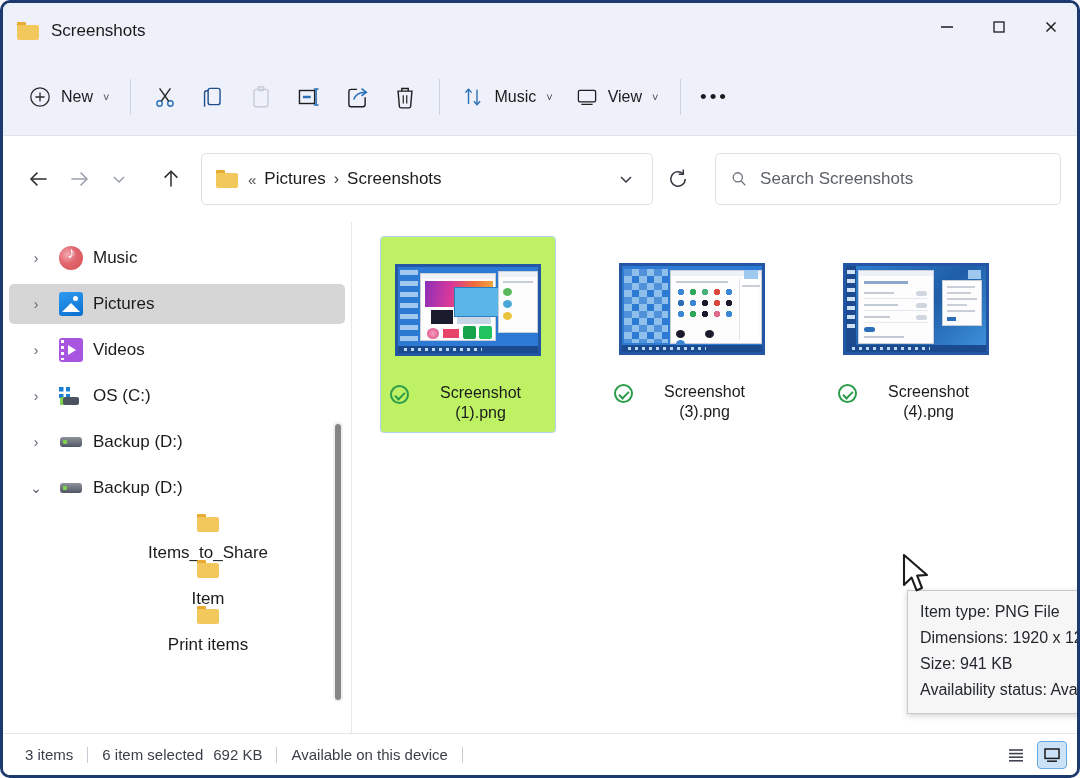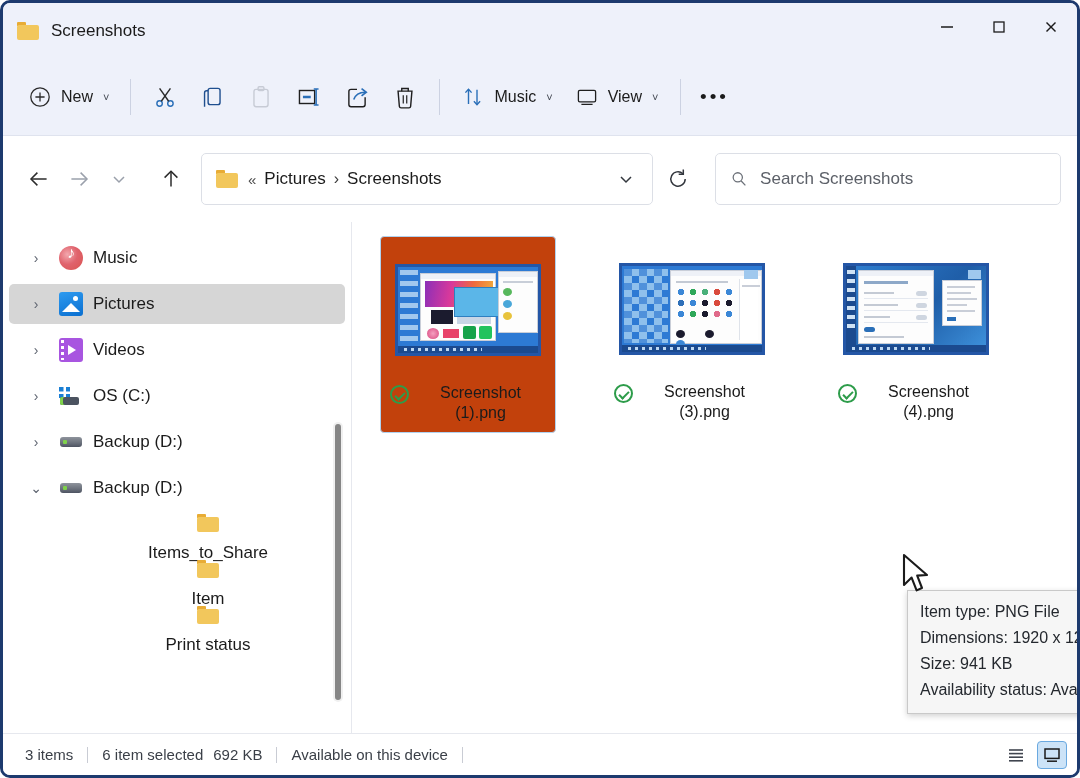--- a/index.html
+++ b/index.html
@@ -189,21 +189,21 @@
   }
   #side-divider { width: 1px; background: #e6e8ee; }
 
   
   #content { flex: 1; position: relative; background: #fff; padding: 14px 0 0 28px; }
   #grid { display: flex; gap: 48px; }
   .tile {
     width: 176px; padding: 8px 6px 10px; border-radius: 4px;
     display: flex; flex-direction: column; align-items: center;
   }
-  .tile.selected { background: #c2410c; border: 1px solid #b0d2f0; }
+  .tile.selected { background: #bef264; border: 1px solid #b0d2f0; }
   .thumb-wrap {
     height: 130px; width: 100%; display: flex; align-items: center; justify-content: center;
   }
   .thumb {
     width: 146px; height: 92px; position: relative; overflow: hidden;
     border: 3px solid #2456a6; background: #2d7ad4;
   }
   .tile-label {
     margin-top: 8px; text-align: center; font-size: 16px; color: #1b1b1b;
     line-height: 1.22; display: flex; align-items: flex-start; gap: 6px;
@@ -480,21 +480,21 @@
           <div class="side-row child">
             <span class="ico ico-folder"></span>
             <span class="side-label">Items_to_Share</span>
           </div>
           <div class="side-row child">
             <span class="ico ico-folder"></span>
             <span class="side-label">Item</span>
           </div>
           <div class="side-row child">
             <span class="ico ico-folder"></span>
-            <span class="side-label">Print status</span>
+            <span class="side-label">Print items</span>
           </div>
         </div>
       <div id="side-scroll">
         <div id="side-scroll-thumb"></div>
       </div>
     </div>
     <div id="side-divider"></div>
 
     <div id="content">
       <div id="grid">

